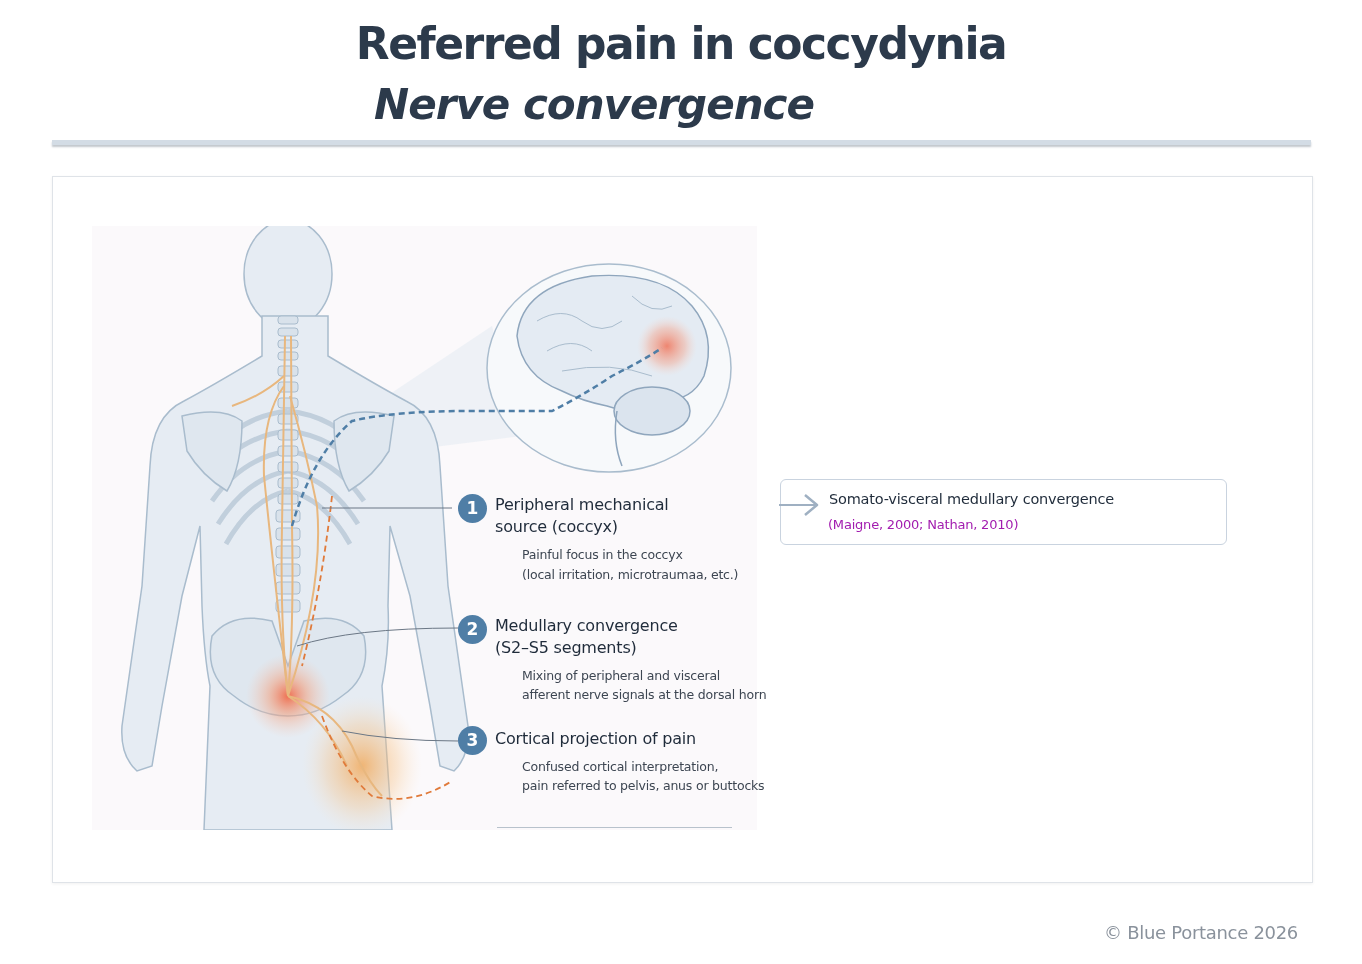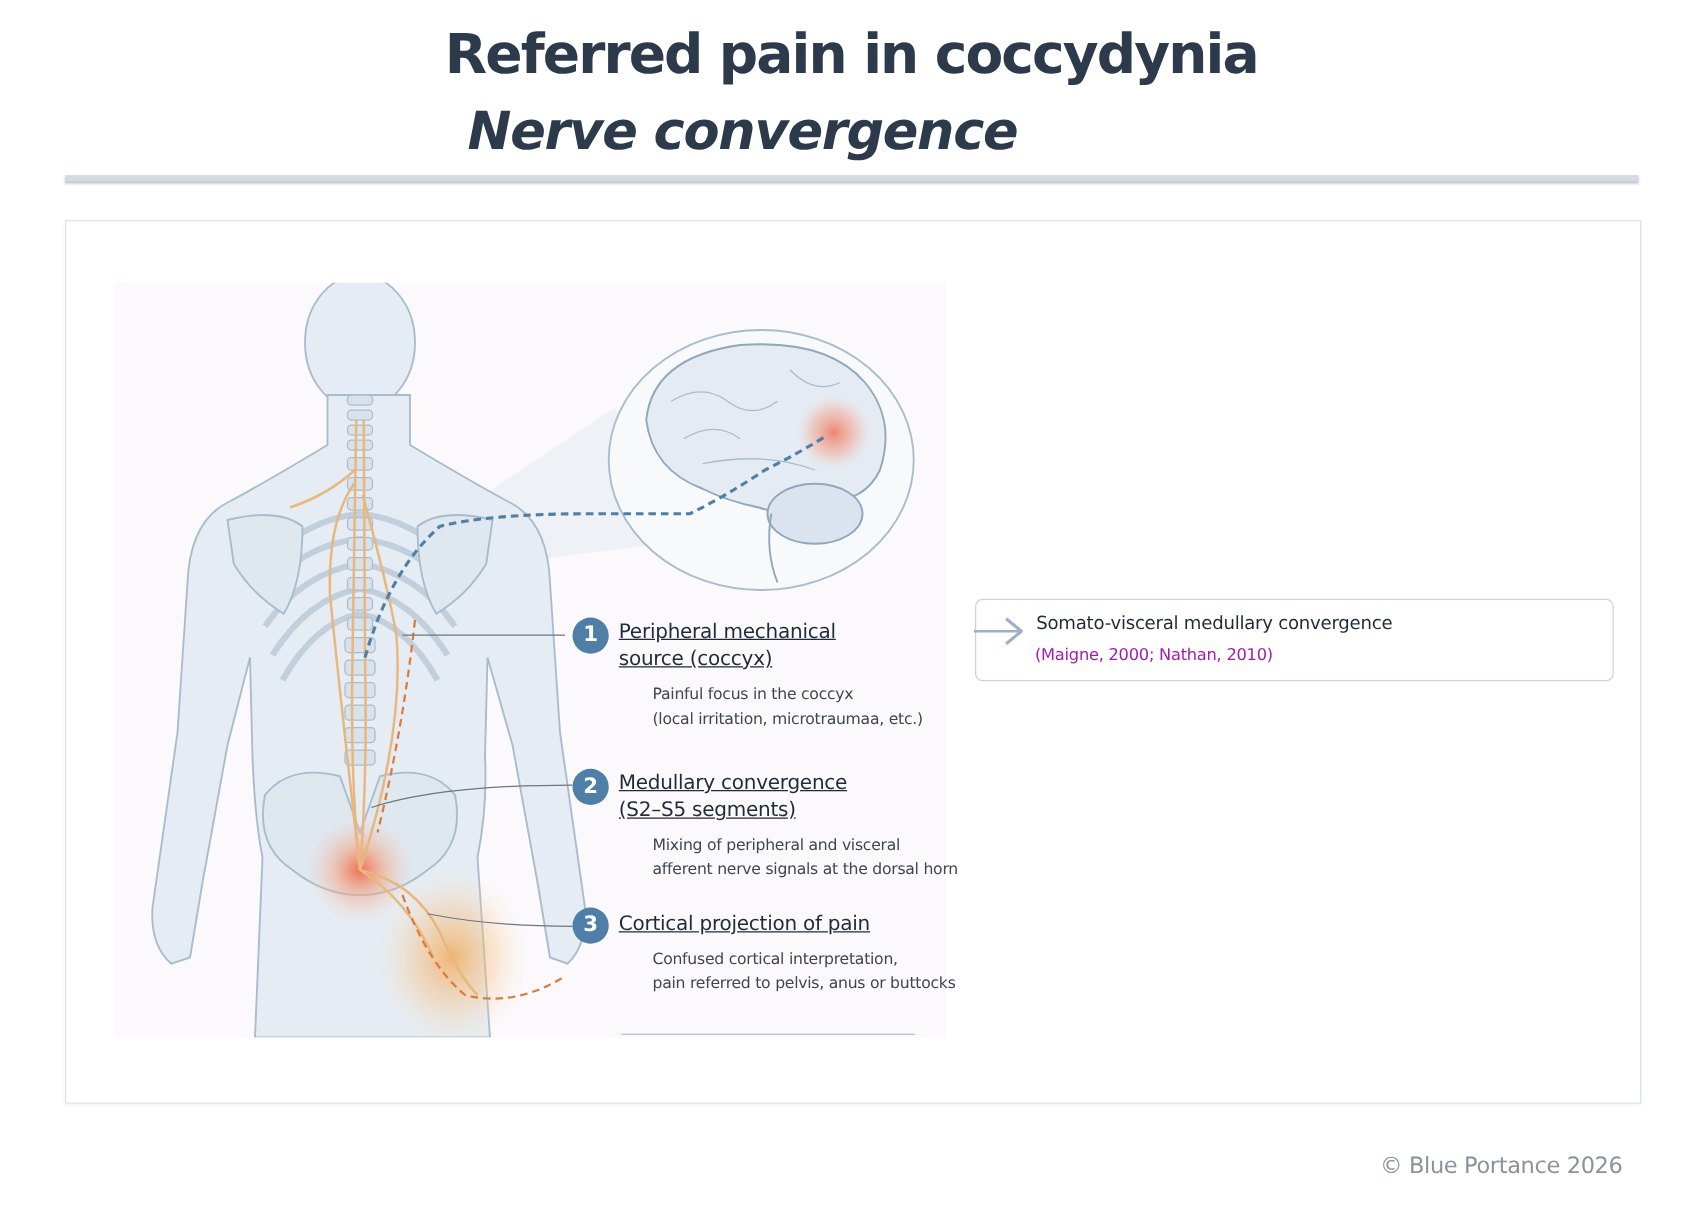--- a/index.html
+++ b/index.html
@@ -19,25 +19,25 @@
 
   .illustration { position: absolute; left: 92px; top: 226px; width: 665px; height: 604px;
     background: #fbf9fb; overflow: hidden; }
   .illustration svg { position: absolute; left: 0; top: 0; }
 
   .step { position: absolute; }
   .step-badge { position: absolute; width: 29px; height: 29px; border-radius: 50%;
     background: #4f7ea6; color: #ffffff; font-family: "DejaVu Sans", sans-serif; font-weight: bold;
     font-size: 17px; line-height: 29px; text-align: center; }
   .step-title { position: absolute; font-family: "DejaVu Sans", sans-serif; font-size: 16px;
-    color: #1f2b3a; line-height: 22px; white-space: nowrap; letter-spacing: -0.2px; text-decoration: underline; }
+    color: #1f2b3a; line-height: 22px; white-space: nowrap; letter-spacing: -0.2px; }
   .step-desc { position: absolute; font-family: "DejaVu Sans", sans-serif; font-size: 12.5px;
     color: #3d4652; line-height: 20px; white-space: nowrap; letter-spacing: -0.2px; margin-left: 27px; }
 
-  .callout-box { position: absolute; left: 780px; top: 479px; width: 511px; height: 66px;
+  .callout-box { position: absolute; left: 780px; top: 479px; width: 447px; height: 66px;
     background: #ffffff; border: 1.5px solid #c9d3df; border-radius: 6px; }
   .callout-arrow { position: absolute; left: -2px; top: 12px; width: 44px; height: 26px; }
   .callout-title { position: absolute; left: 48px; top: 11px; font-family: "DejaVu Sans", sans-serif;
     font-size: 14.5px; color: #1f2b3a; white-space: nowrap; letter-spacing: -0.2px; }
   .callout-ref { position: absolute; left: 47px; top: 37px; font-family: "DejaVu Sans", sans-serif;
     font-size: 13px; color: #a21caf; white-space: nowrap; letter-spacing: -0.2px; }
 
   .footer-credit { position: absolute; right: 64px; top: 922px; font-family: "DejaVu Sans", sans-serif;
     font-size: 18px; color: #8a929c; white-space: nowrap; letter-spacing: -0.3px; }
 </style>

